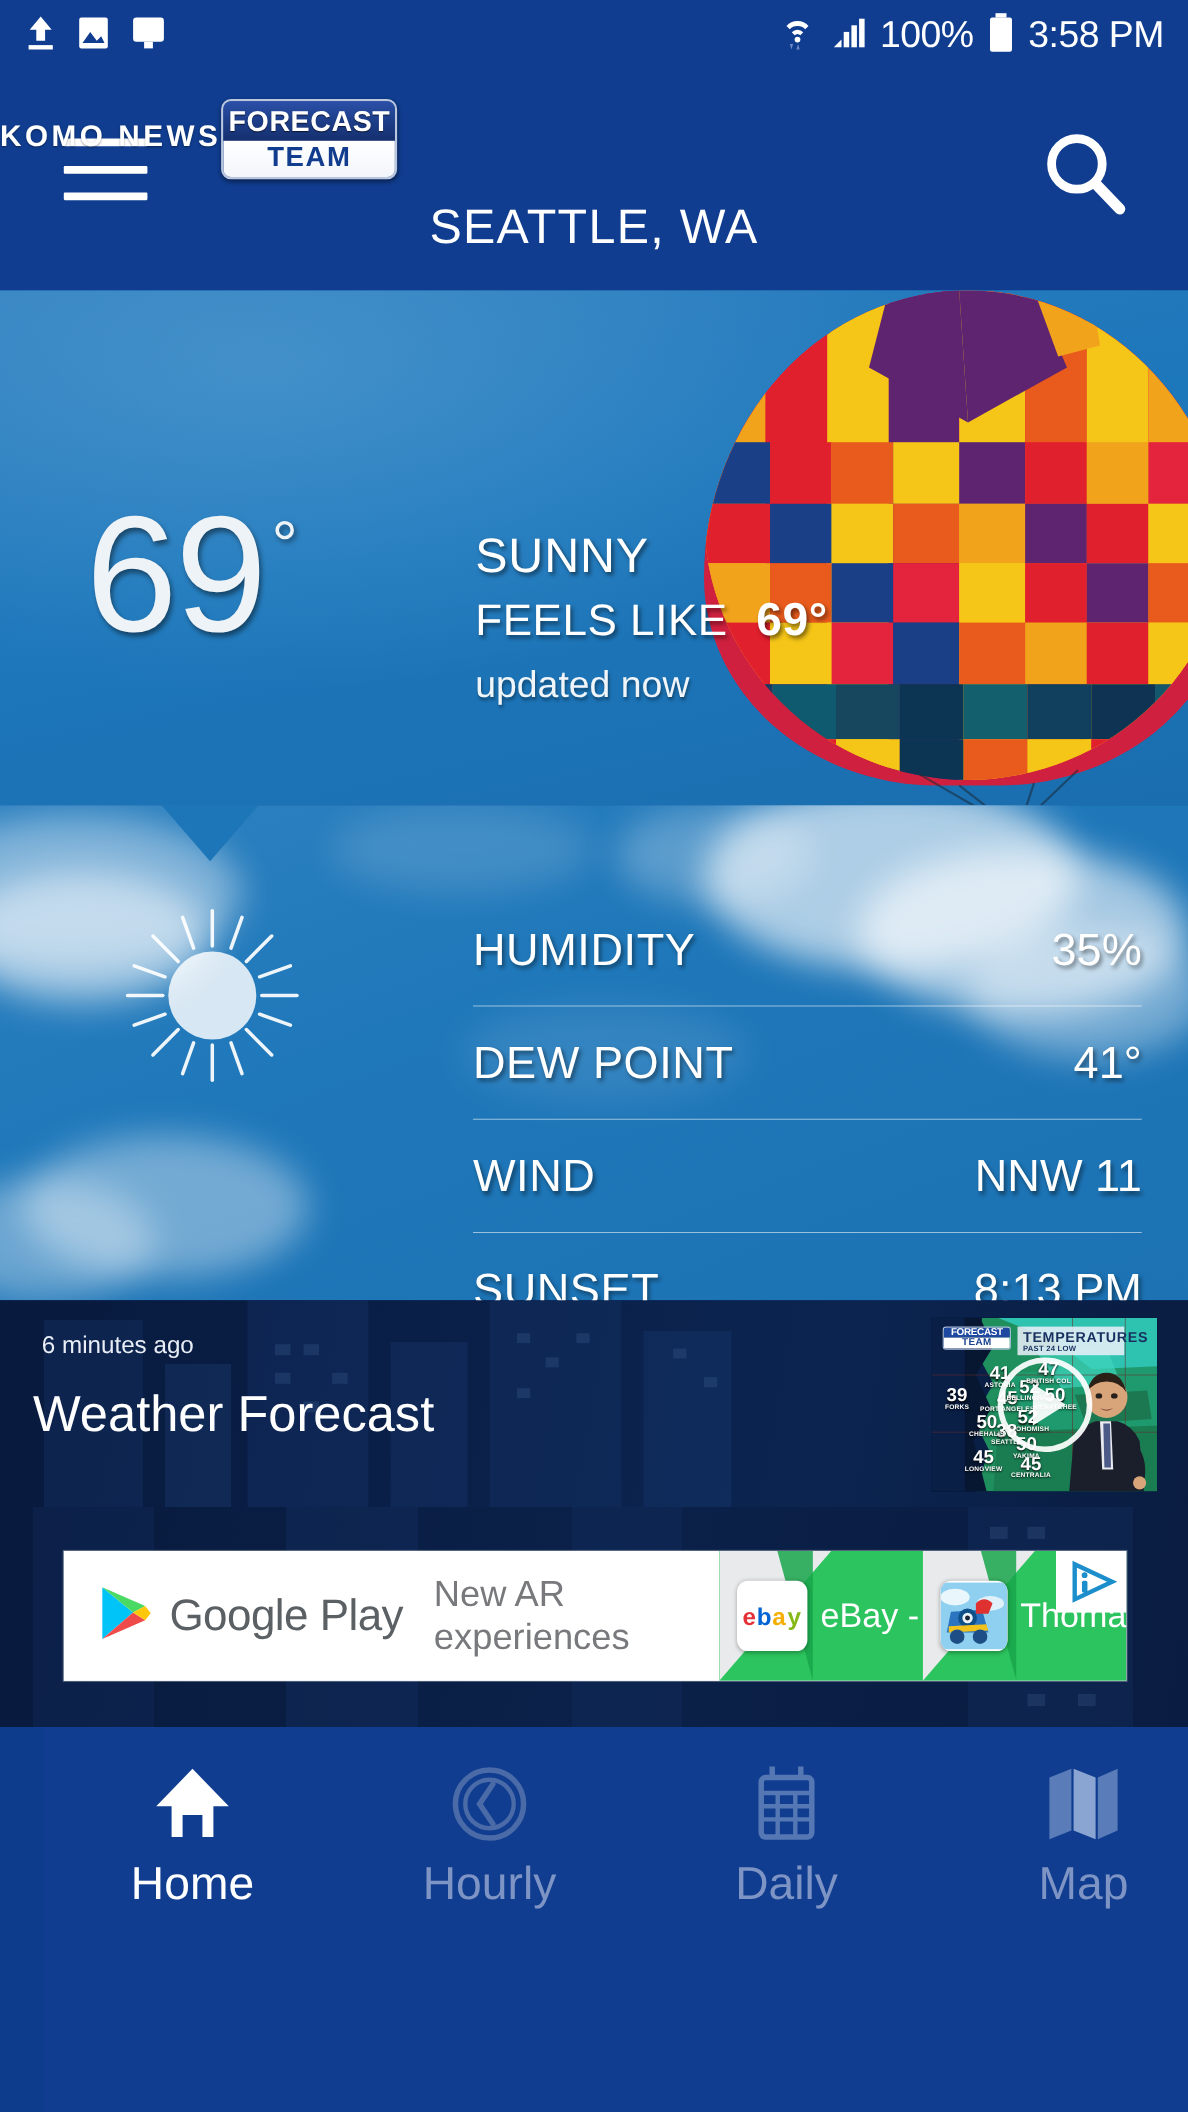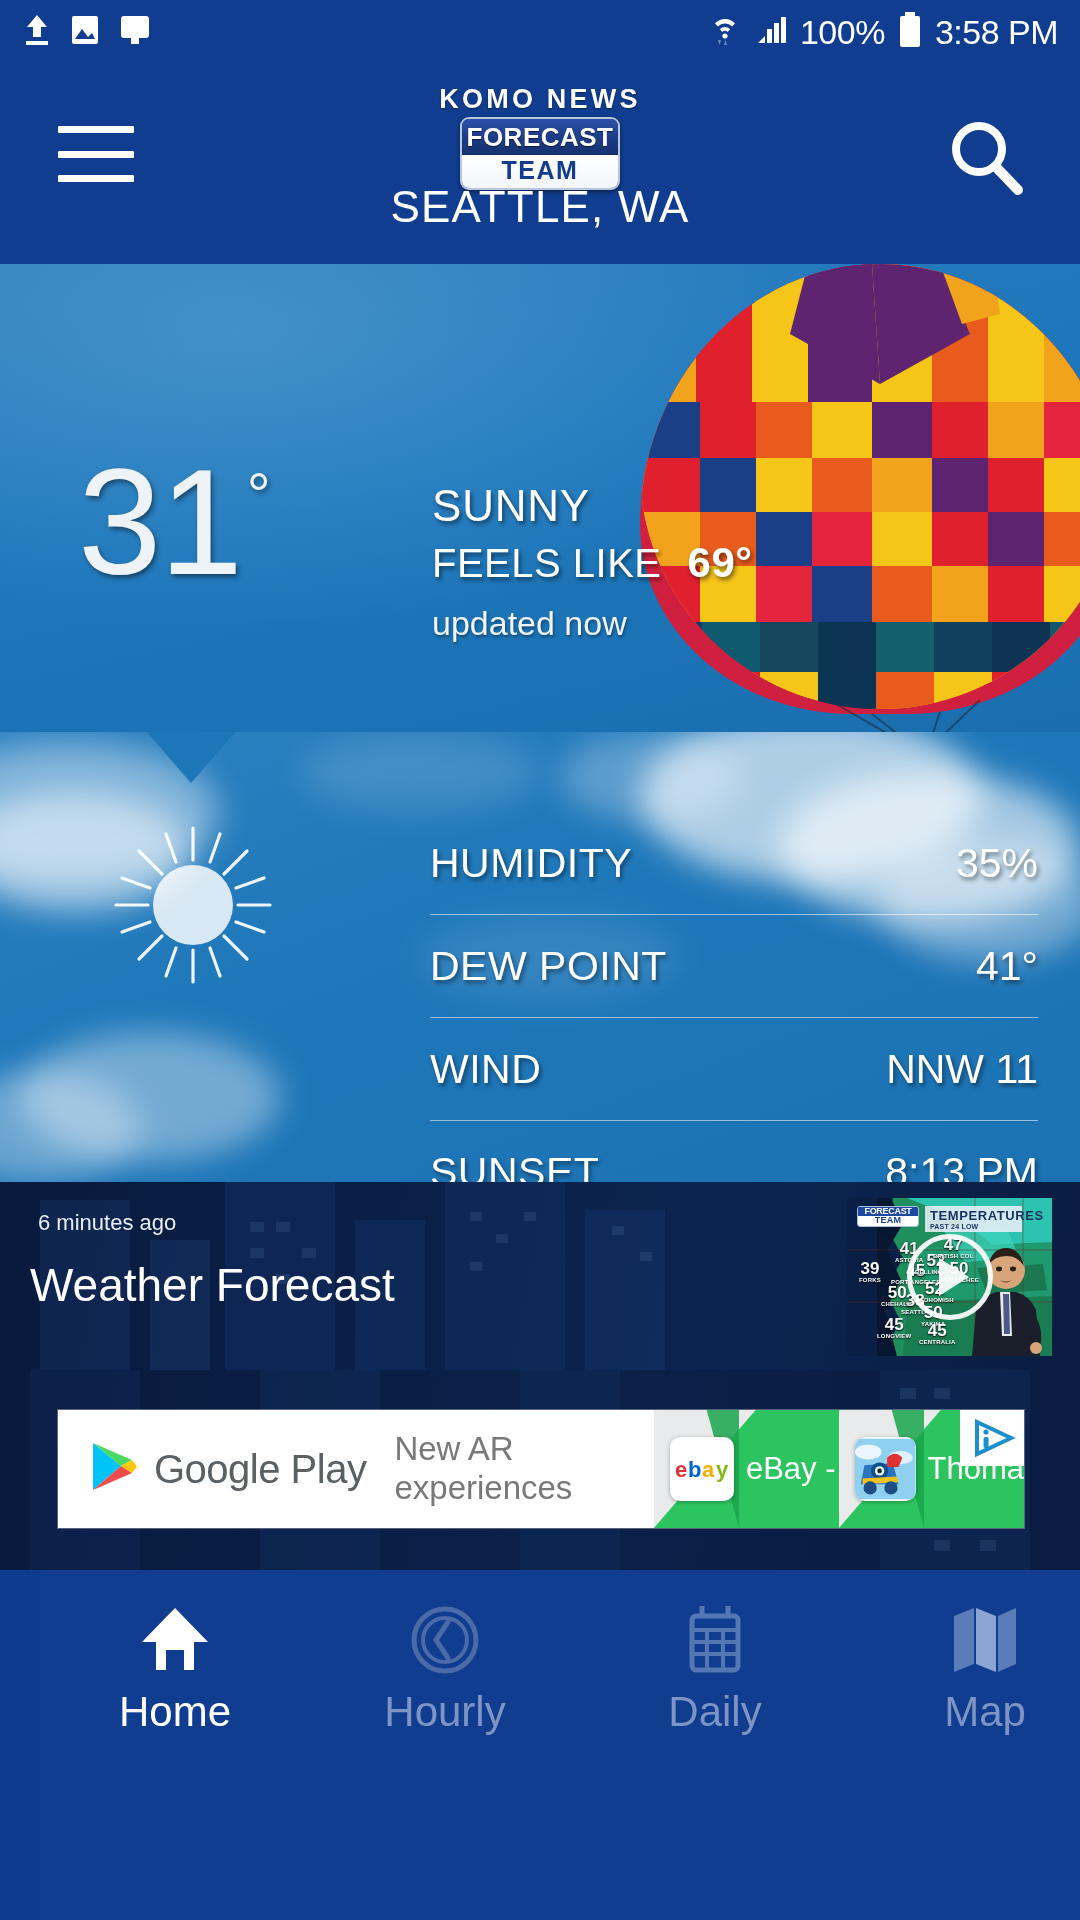--- a/index.html
+++ b/index.html
@@ -31,21 +31,21 @@
   }
   .hamburger{
     position:absolute; left:58px; top:62px; width:76px; height:56px;
     display:flex; flex-direction:column; justify-content:space-between;
     cursor:pointer;
   }
   .hamburger span{ display:block; height:7px; background:#fff; border-radius:1px; }
   .searchbtn{ position:absolute; right:48px; top:50px; width:90px; height:90px; cursor:pointer;}
   .logo-wrap{
     position:absolute; left:0; right:0; top:22px;
-    display:flex; flex-direction:column; align-items:center;
+    display:flex; flex-direction:row; align-items:center;
   }
   .komo-news{
     font-size:27px; font-weight:bold; color:#fff; letter-spacing:3.2px;
     text-shadow:0 1px 2px rgba(0,0,0,.4);
     line-height:1;
     font-family:"Liberation Sans", sans-serif;
   }
   .ft-box{
     margin-top:4px;
     width:160px;
@@ -461,21 +461,21 @@
       <svg class="b-lines-svg" width="480" height="560" viewBox="0 0 480 560" style="position:absolute;left:0;top:0;">
         <line x1="196" y1="440" x2="262" y2="478" stroke="rgba(25,40,55,.55)" stroke-width="2"></line>
         <line x1="232" y1="450" x2="268" y2="478" stroke="rgba(25,40,55,.55)" stroke-width="2"></line>
         <line x1="300" y1="448" x2="290" y2="478" stroke="rgba(25,40,55,.55)" stroke-width="2"></line>
         <line x1="340" y1="436" x2="296" y2="478" stroke="rgba(25,40,55,.55)" stroke-width="2"></line>
       </svg>
 
     </div>
 
     <div class="bigtemp">
-      <span>31</span><sup>°</sup>
+      <span>69</span><sup>°</sup>
     </div>
     <div class="cond">SUNNY</div>
     <div class="feels">
       <span>FEELS LIKE</span><b>69°</b>
     </div>
     <div class="upd">updated now</div>
   </div>
 
   <div class="details">
     <div class="cloudsbg">

